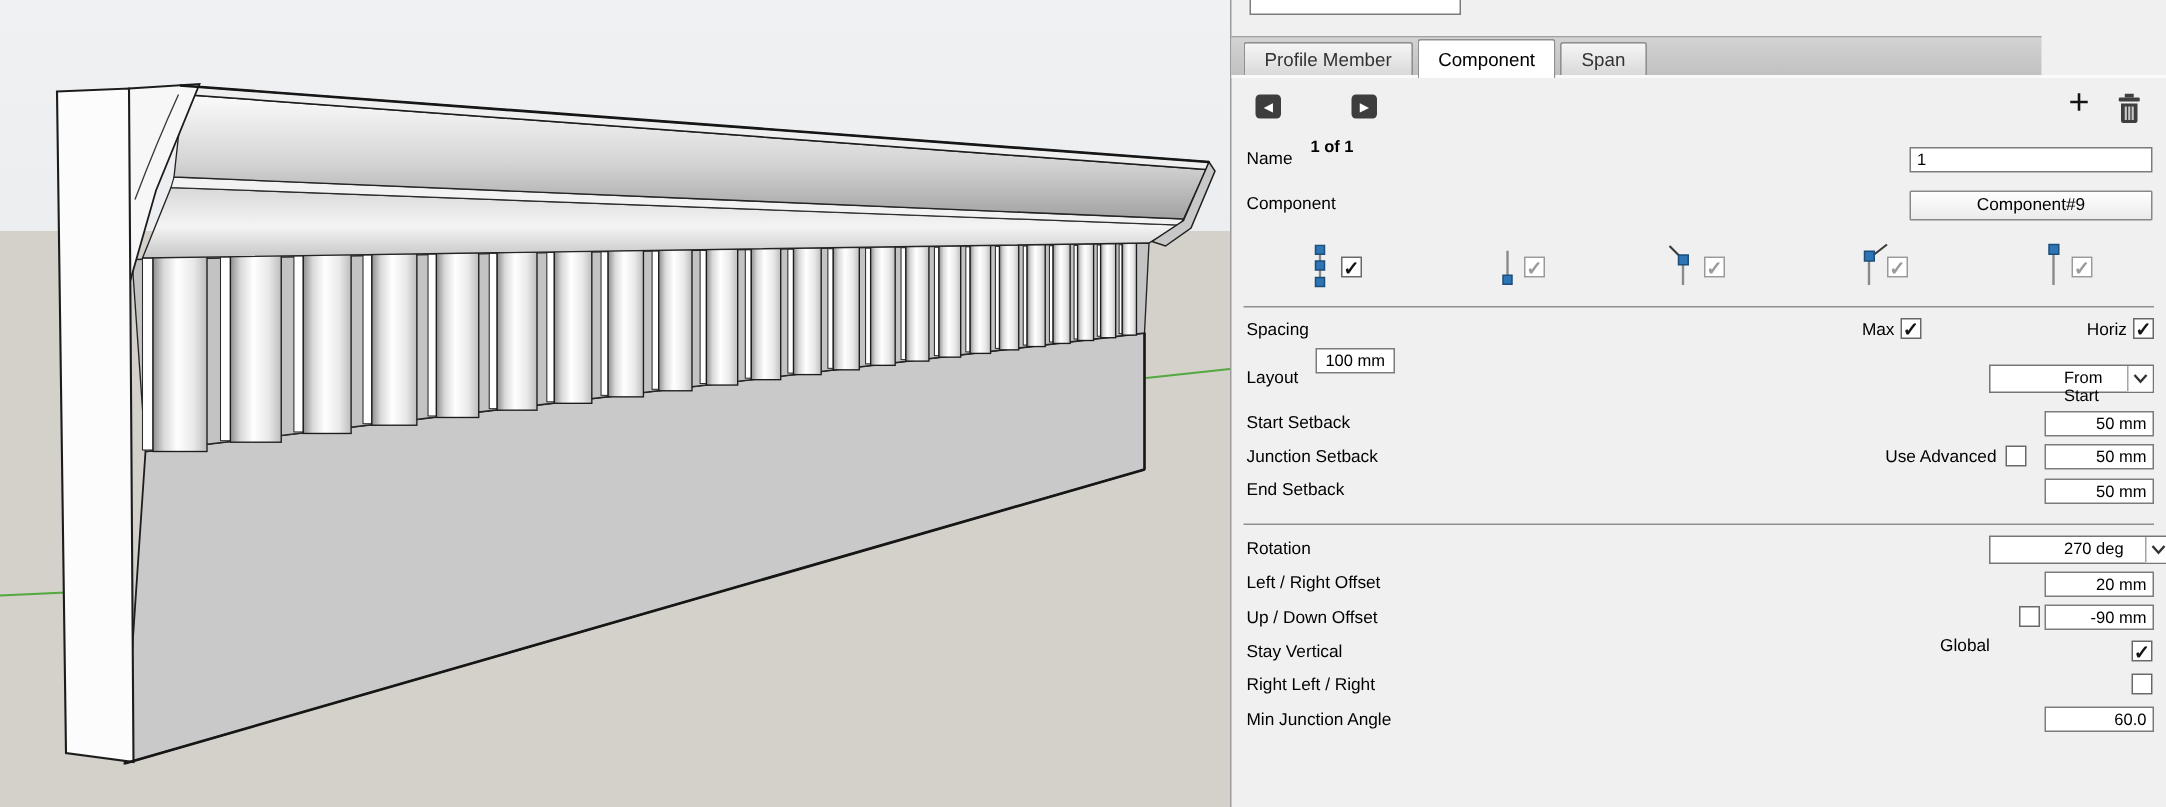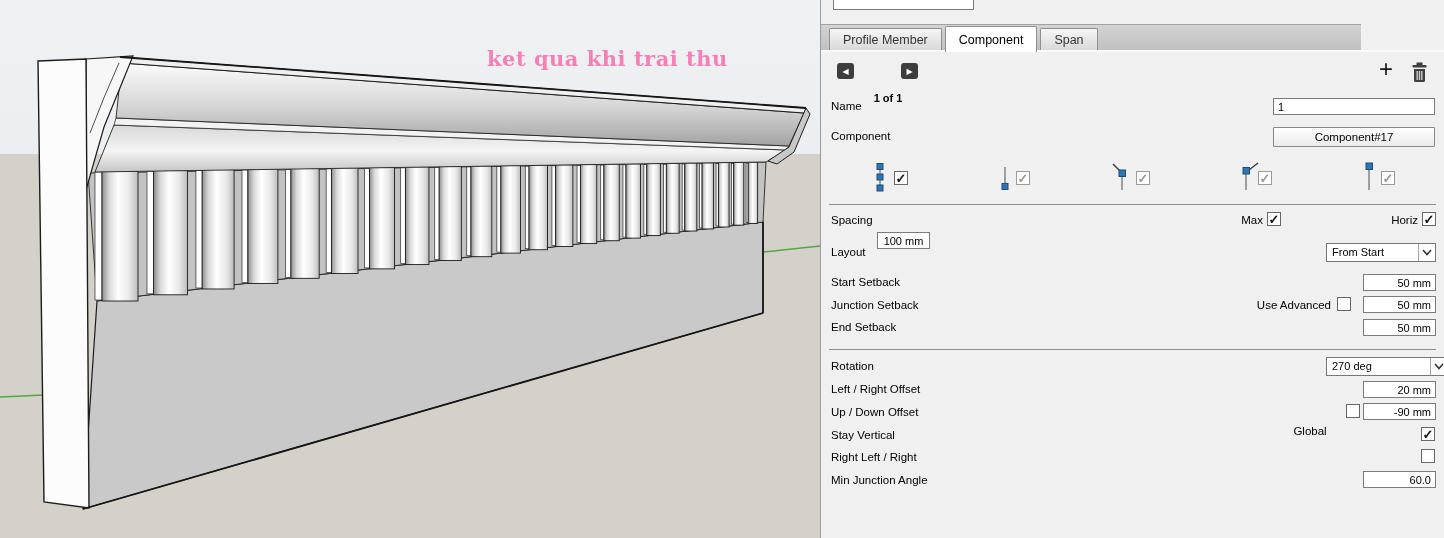--- a/index.html
+++ b/index.html
@@ -45,21 +45,21 @@
   .tinput { position:absolute; height:17px; border:1px solid #7b7b7b; background:#fff;
             font-family:"Liberation Sans",sans-serif; font-size:11px; padding:0 4px; outline:none; }
   .t-right { text-align:right; }
   .t-center { text-align:center; }
 
   .btn-field { position:absolute; height:20px; border:1px solid #888;
                background:linear-gradient(#fefefe,#ebebeb); border-radius:1px;
                font-size:11.5px; display:flex; align-items:center; justify-content:center; }
 
   .combo { position:absolute; height:19px; border:1px solid #767676; background:#fff; display:flex; }
-  .combo-text { flex:1; font-size:11px; padding:2px 0 0 5px; }
+  .combo-text { flex:1; font-size:11px; padding:2px 0 0 5px;margin-left:44px; }
   .combo-btn { width:17px; border-left:1px solid #a6a6a6; background:#fdfdfd;
                display:flex; align-items:center; justify-content:center; }
 
   .cb { position:absolute; width:14px; height:14px; border:1px solid #686868; background:#fff;
         display:flex; align-items:center; justify-content:center;
         font-size:13px; font-weight:bold; color:#141414; line-height:1; }
   .cb.dim { color:#9b9b9b; border-color:#9a9a9a; }
 
   .sep { position:absolute; left:8px; width:607px; height:0; border-top:1px solid #8f8f8f; }
 
@@ -163,21 +163,20 @@
       <path d="M806,108 L810,114 L794,152 L777,164 L768,161 L789,147 Z" fill="#C8C8C8" stroke="#1f1f1f" stroke-width="1"></path>
 
       <polygon points="86,59 133,56 104,127 86,190" fill="#F7F7F7" stroke="#1c1c1c" stroke-width="1.2"></polygon>
       <path d="M119,63 Q104,96 90,133" fill="none" stroke="#3a3a3a" stroke-width="0.9"></path>
       <polygon points="38,61 86,59 89,508 44,502" fill="#FCFCFC" stroke="#1c1c1c" stroke-width="1.4"></polygon>
 
       <line x1="120" y1="57" x2="806" y2="108" stroke="#161616" stroke-width="1.8"></line>
       <line x1="83" y1="509" x2="763" y2="313" stroke="#161616" stroke-width="1.8"></line>
       <line x1="763" y1="222" x2="763" y2="313" stroke="#161616" stroke-width="1.6"></line>
     </svg>
-    <div id="watermark">ket qua khi trai thu</div>
   </div>
 
   <div id="panel">
 
     <input class="tinput abs" id="top-input" value="" style="">
 
     <div id="tabbar" class="abs">
       <div class="tab">Profile Member</div>
       <div class="tab active">Component</div>
       <div class="tab">Span</div>
@@ -195,21 +194,21 @@
       <path d="M5,8 h11 v11.5 a1.5,1.5 0 0 1 -1.5,1.5 h-8 a1.5,1.5 0 0 1 -1.5,-1.5 Z" fill="#3f3f3f"></path>
       <line x1="8.2" y1="10" x2="8.2" y2="19" stroke="#c9c9c9" stroke-width="1.4"></line>
       <line x1="10.5" y1="10" x2="10.5" y2="19" stroke="#c9c9c9" stroke-width="1.4"></line>
       <line x1="12.8" y1="10" x2="12.8" y2="19" stroke="#c9c9c9" stroke-width="1.4"></line>
     </svg>
 
     <span class="lbl abs" style="left:10px; top:100px;">Name</span>
     <input class="tinput" style="left: 452px; top: 98px; width: 162px;" value="1">
 
     <span class="lbl abs" style="left:10px; top:130px;">Component</span>
-    <div class="btn-field" style="left:452px; top:127px; width:162px;">Component#17</div>
+    <div class="btn-field" style="left:452px; top:127px; width:162px;">Component#9</div>
 
     <svg class="anchor-ico" style="left:48px; top:163px;" width="22" height="29" viewBox="0 0 22 29">
       <line x1="11" y1="2" x2="11" y2="27" stroke="#8a8a8a" stroke-width="1.6"></line>
       <rect x="8" y="0.5" width="6" height="6" fill="#2E75B6" stroke="#1C4E79"></rect>
       <rect x="8" y="11" width="6" height="6" fill="#2E75B6" stroke="#1C4E79"></rect>
       <rect x="8" y="22" width="6" height="6" fill="#2E75B6" stroke="#1C4E79"></rect>
     </svg>
     <span class="cb" style="left:73px; top:171px;">✓</span>
 
     <svg class="anchor-ico" style="left:173px; top:167px;" width="22" height="24" viewBox="0 0 22 24">

